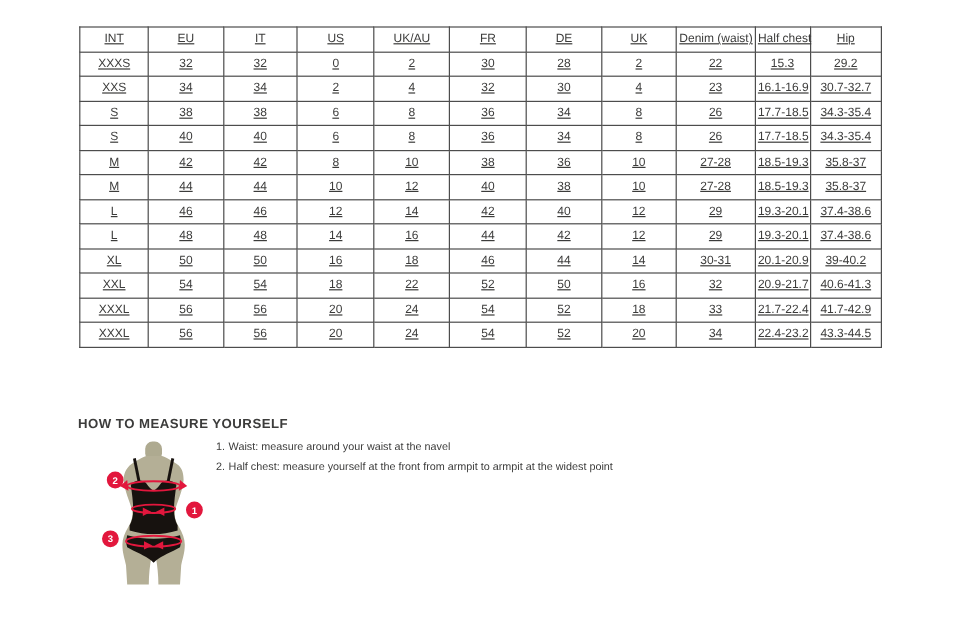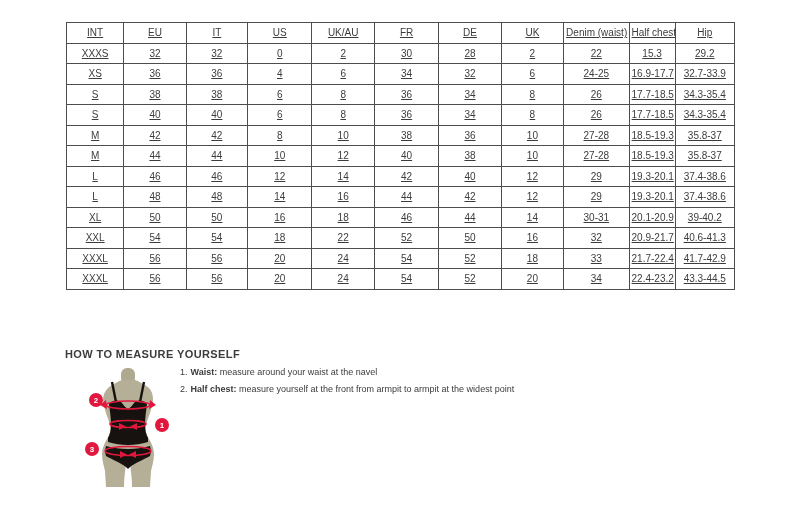--- a/index.html
+++ b/index.html
@@ -72,21 +72,21 @@
     list-style: none;
     font-size: 9px;
     color: #3c3c3b;
   }
   .steps li {
     height: 17px;
     line-height: 12px;
     white-space: nowrap;
   }
   .steps .step-num { margin-right: 3px; }
-  .steps b { font-weight: bold; }
+  .steps b { font-weight: normal; }
 </style>
 </head>
 <body>
 
 <div class="screen">
 
   <table class="size-table">
     <thead>
       <tr>
           <th>INT</th>
@@ -110,31 +110,31 @@
           <td>0</td>
           <td>2</td>
           <td>30</td>
           <td>28</td>
           <td>2</td>
           <td>22</td>
           <td>15.3</td>
           <td>29.2</td>
         </tr>
         <tr>
-          <td>XS</td>
-          <td>36</td>
-          <td>36</td>
+          <td>XXS</td>
+          <td>34</td>
+          <td>34</td>
+          <td>2</td>
           <td>4</td>
-          <td>6</td>
-          <td>34</td>
           <td>32</td>
-          <td>6</td>
-          <td>24-25</td>
-          <td>16.9-17.7</td>
-          <td>32.7-33.9</td>
+          <td>30</td>
+          <td>4</td>
+          <td>23</td>
+          <td>16.1-16.9</td>
+          <td>30.7-32.7</td>
         </tr>
         <tr>
           <td>S</td>
           <td>38</td>
           <td>38</td>
           <td>6</td>
           <td>8</td>
           <td>36</td>
           <td>34</td>
           <td>8</td>

